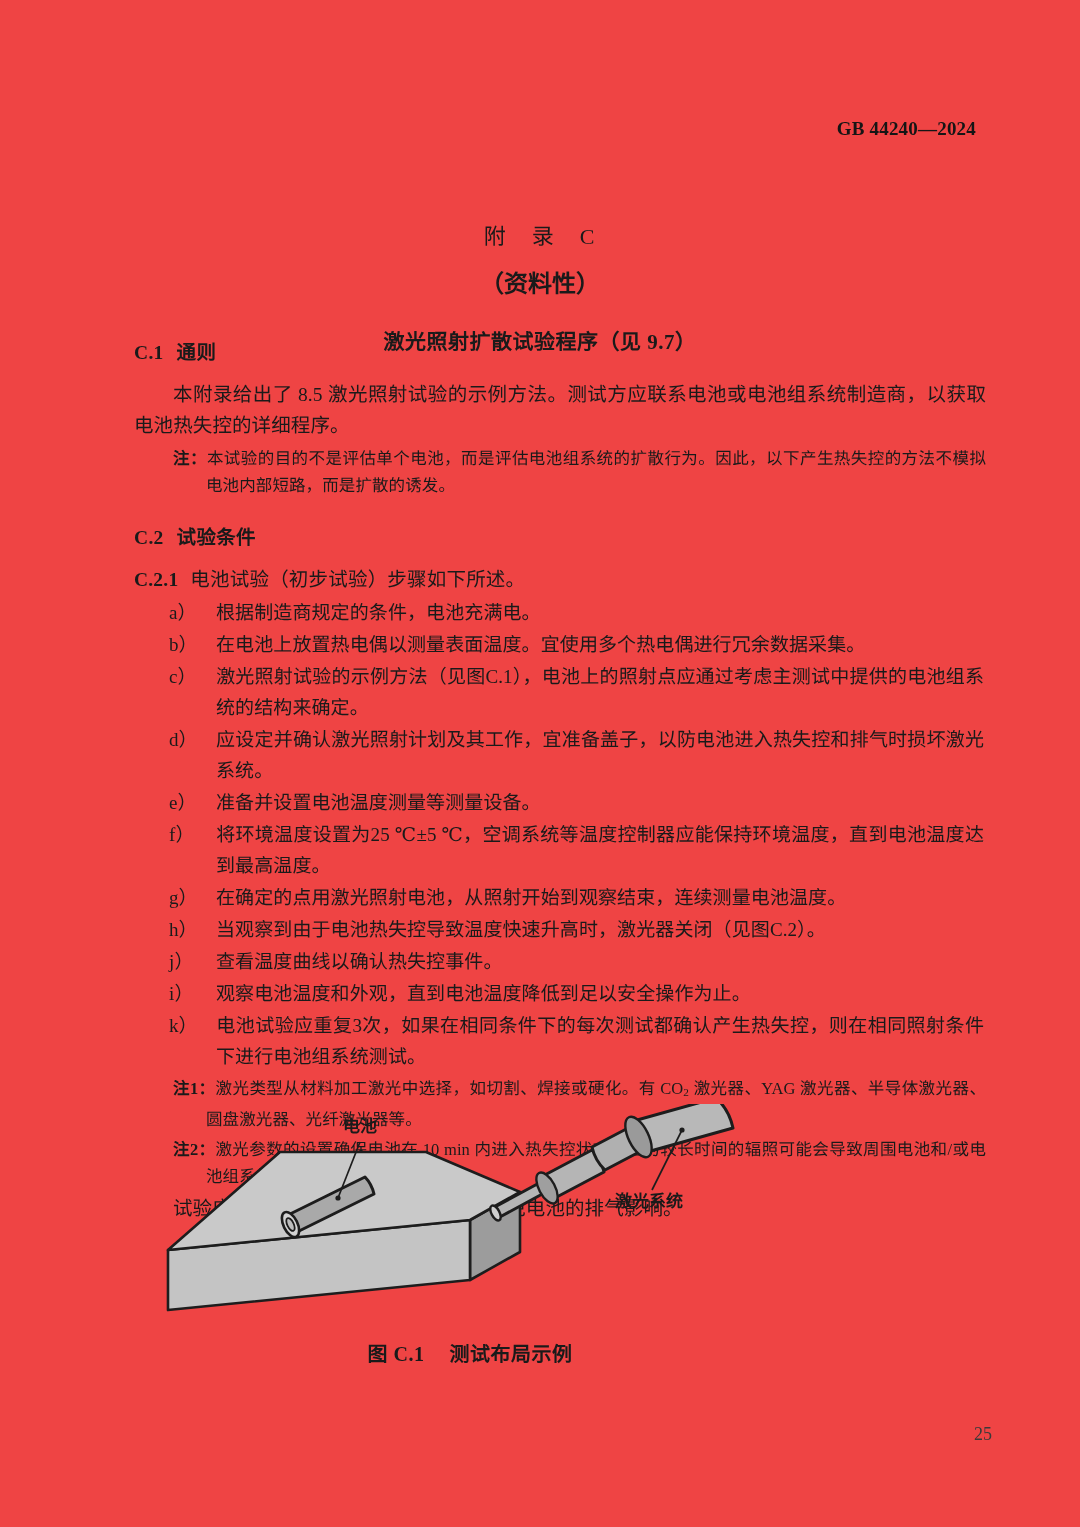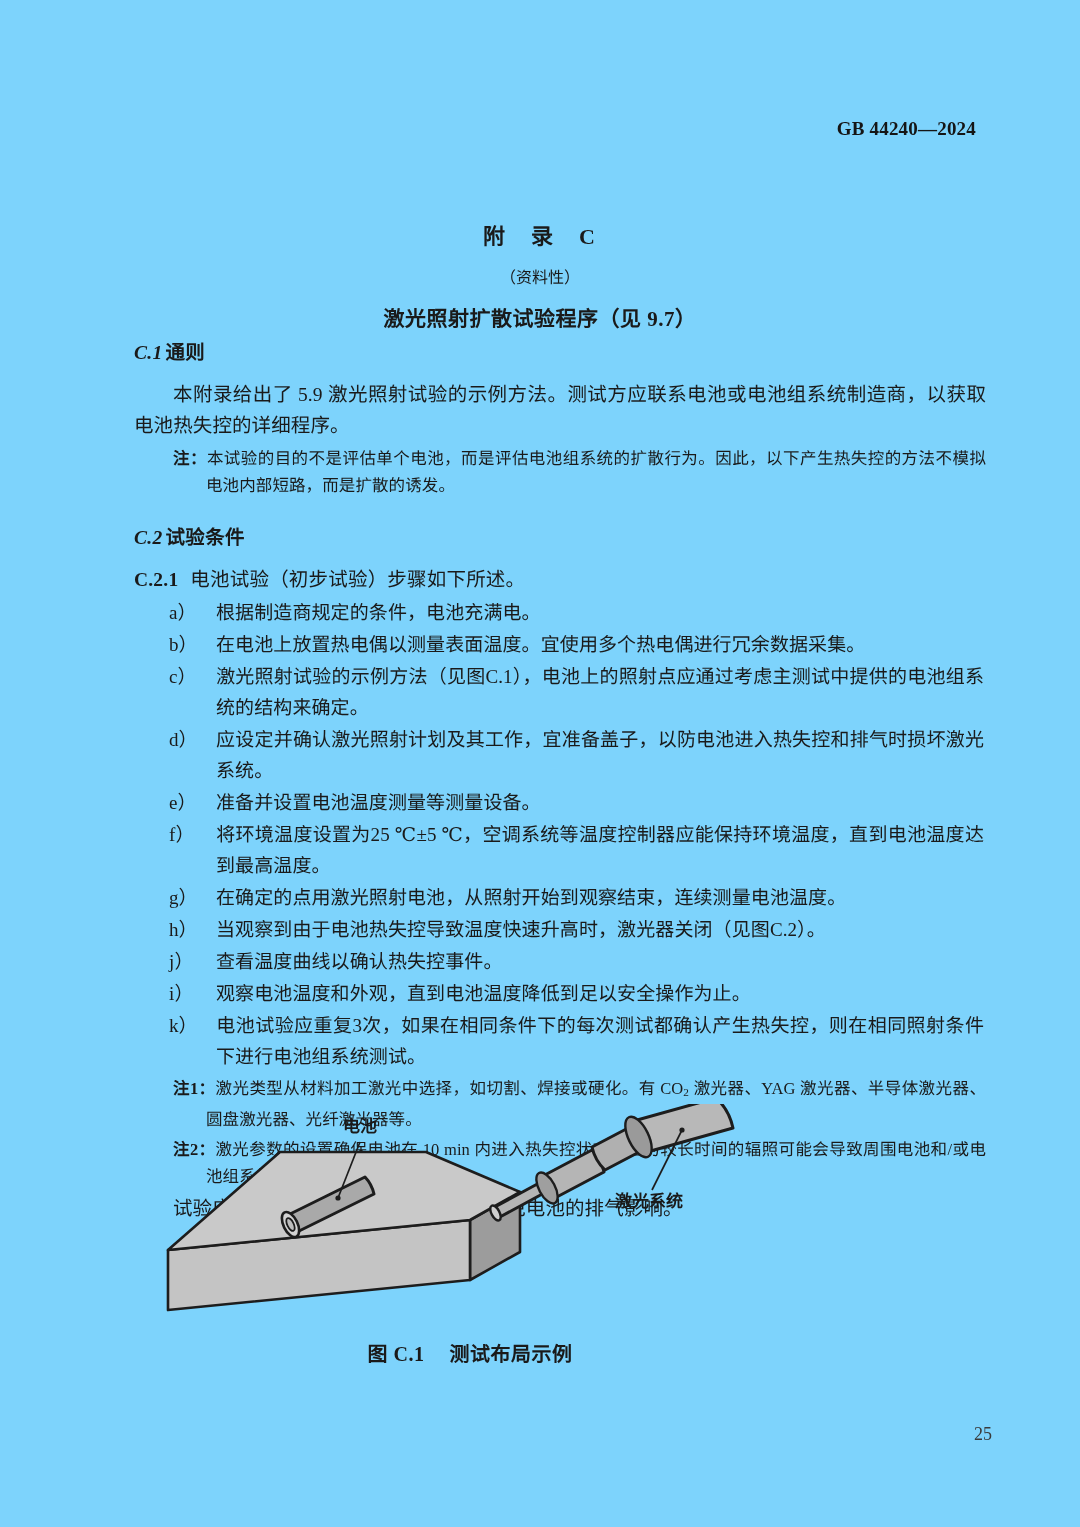--- a/index.html
+++ b/index.html
@@ -12,21 +12,21 @@
     height: 1527px;
     position: relative;
     font-family: "Liberation Serif", "DejaVu Serif", serif;
     color: #1a1a1a;
     overflow: hidden;
   }
 
   .page {
     position: absolute;
     inset: 0;
-    background: #7dd3fc;
+    background: #ef4444;
   }
 
   
   .header {
     position: absolute;
     top: 118px;
     right: 104px;
     font-family: "Liberation Serif", "DejaVu Serif", serif;
     font-weight: bold;
     font-size: 19px;
@@ -37,29 +37,29 @@
   
   .annex-title-block {
     position: absolute;
     top: 218px;
     left: 0;
     width: 1080px;
     text-align: center;
   }
   .annex-line1 {
     font-family: "Liberation Serif", "DejaVu Serif", serif;
-    font-weight: bold;
+    font-weight: normal;
     font-size: 22px;
     letter-spacing: 2px;
     margin-bottom: 14px;
   }
   .annex-line2 {
-    font-weight: normal;
-    font-size: 16px;
-    margin-bottom: 14px;
+    font-weight: bold;
+    font-size: 24px;
+    margin-bottom: 26px;
   }
   .annex-line3 {
     font-weight: bold;
     font-size: 21px;
     letter-spacing: 0.5px;
   }
 
   
   .content {
     position: absolute;
@@ -67,21 +67,21 @@
     left: 134px;
     width: 852px;
   }
 
   .clause-head {
     font-weight: bold;
     font-size: 19.5px;
     margin: 0 0 14px 0;
     letter-spacing: 0.3px;
   }
-  .clause-head .num { margin-right: 3px; font-style: italic; }
+  .clause-head .num { margin-right: 13px; }
 
   .para {
     font-size: 19.5px;
     line-height: 31px;
     margin: 0 0 4px 0;
     text-indent: 39px;
     text-align: justify;
     letter-spacing: 0.1px;
   }
 
@@ -168,21 +168,21 @@
     <div class="annex-line2">（资料性）</div>
     <div class="annex-line3">激光照射扩散试验程序（见 9.7）</div>
   </div>
 
   <div class="content">
 
     <div class="clause-head">
       <span class="num">C.1</span><span>通则</span>
     </div>
 
-    <p class="para">本附录给出了 5.9 激光照射试验的示例方法。测试方应联系电池或电池组系统制造商，以获取电池热失控的详细程序。</p>
+    <p class="para">本附录给出了 8.5 激光照射试验的示例方法。测试方应联系电池或电池组系统制造商，以获取电池热失控的详细程序。</p>
 
     <p class="note">
       <span class="lbl">注：</span><span>本试验的目的不是评估单个电池，而是评估电池组系统的扩散行为。因此，以下产生热失控的方法不模拟电池内部短路，而是扩散的诱发。</span>
     </p>
 
     <div class="gap-md"></div>
 
     <div class="clause-head">
       <span class="num">C.2</span><span>试验条件</span>
     </div>

